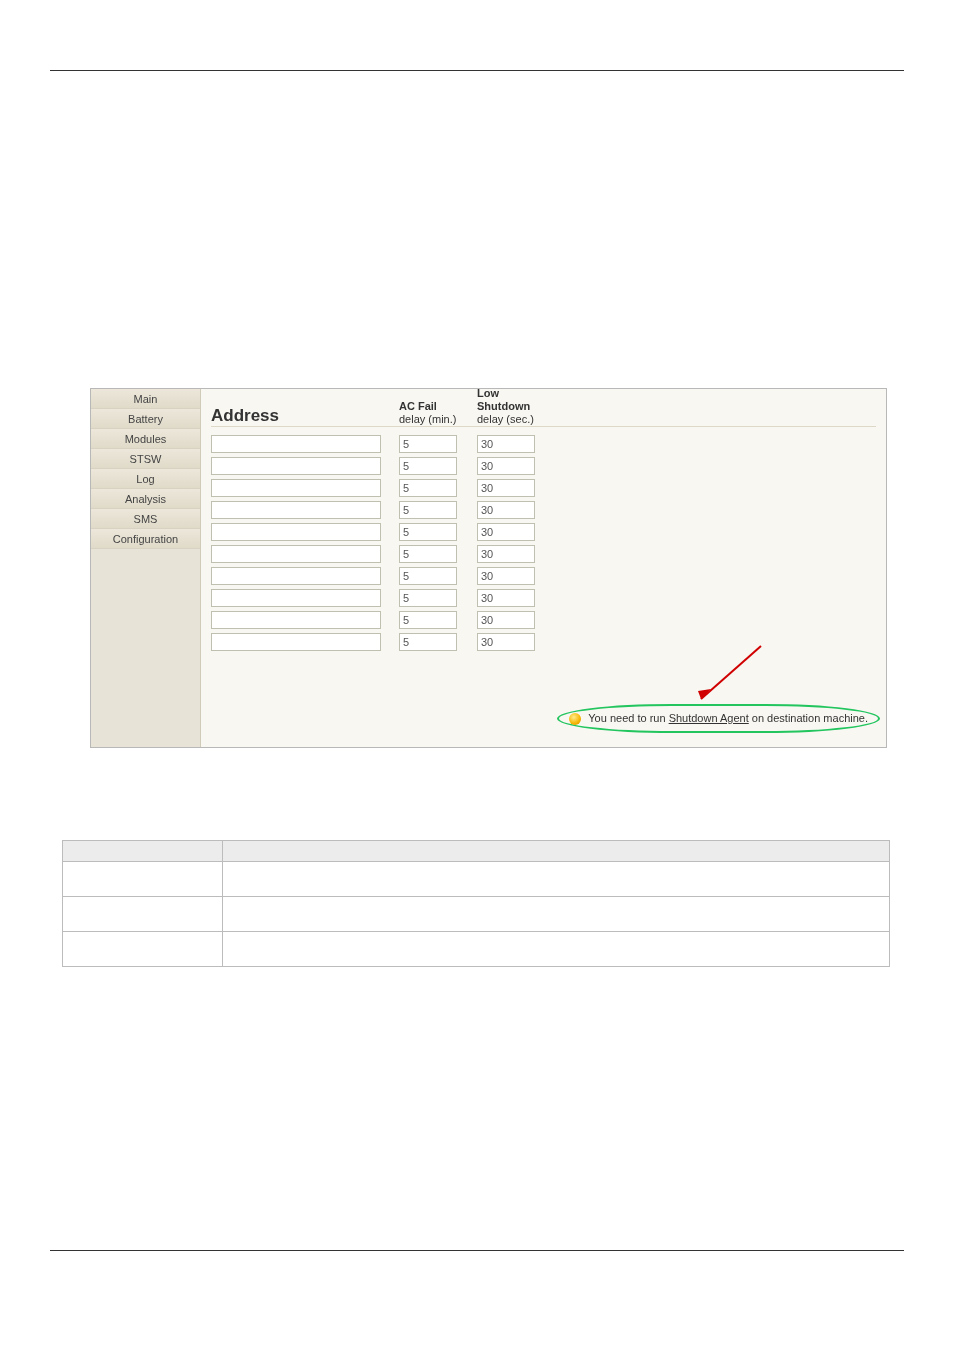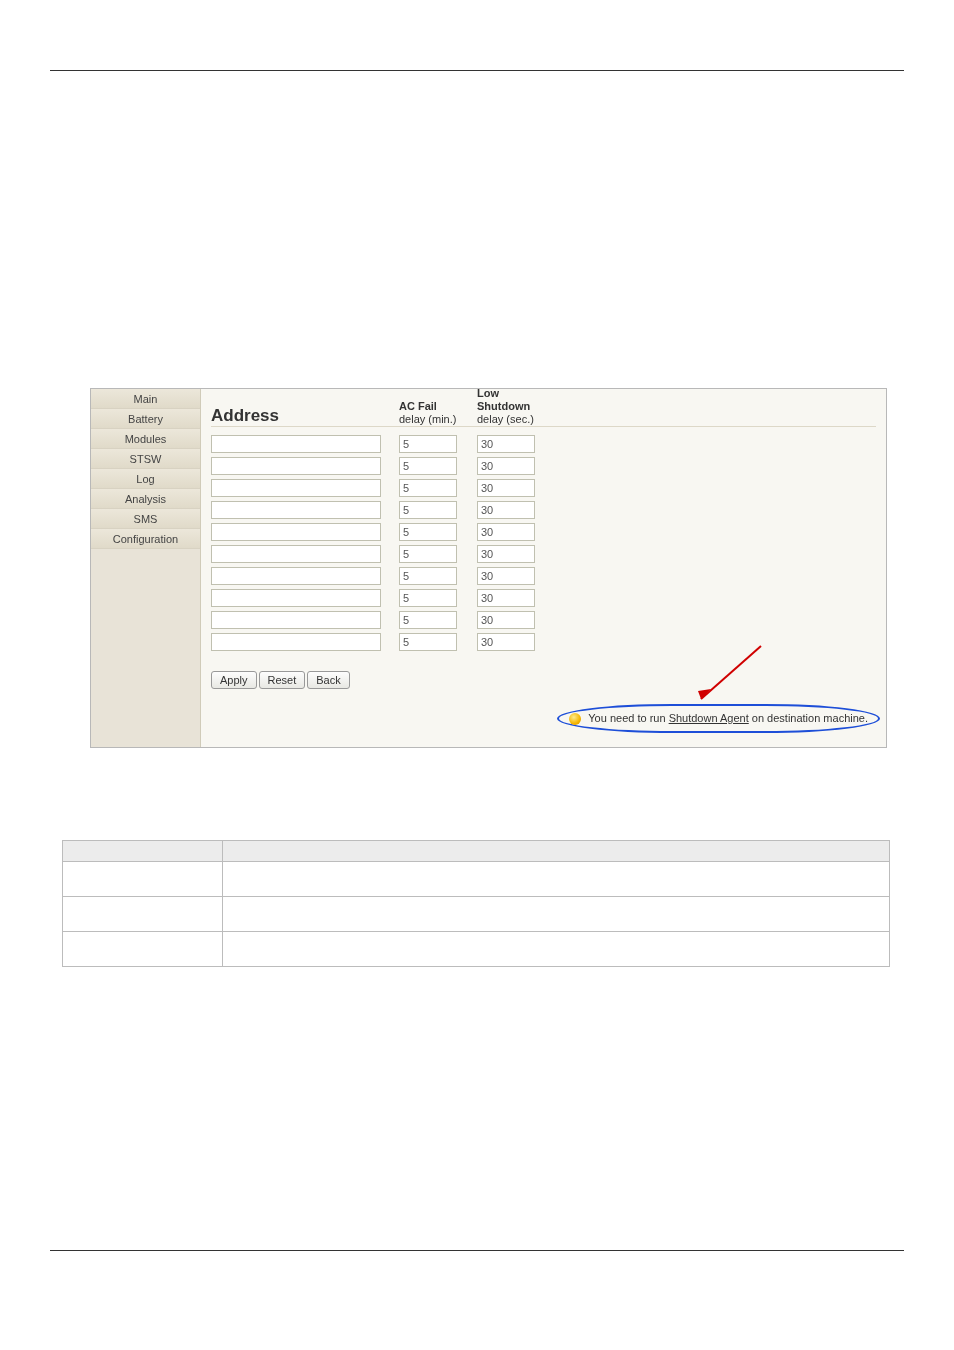--- a/index.html
+++ b/index.html
@@ -107,21 +107,21 @@
     cursor: pointer;
     color: #333;
   }
   .note-callout {
     position: absolute;
     right: 6px;
     bottom: 14px;
     font-size: 11px;
     color: #333;
     padding: 6px 10px;
-    border: 2px solid #1d4ed8;
+    border: 2px solid #22c55e;
     border-radius: 50% / 70%;
     background: transparent;
     white-space: nowrap;
   }
   .note-callout .bulb {
     display: inline-block;
     width: 12px;
     height: 12px;
     background: radial-gradient(circle at 40% 35%, #ffeb8a 0%, #f5b400 60%, #c58a00 100%);
     border-radius: 50%;
@@ -237,25 +237,20 @@
       <div class="col-addr"><input type="text" class="addr-input" value="" style=""></div>
       <div class="col-ac"><input type="text" class="small-input" value="5" style=""></div>
       <div class="col-lb"><input type="text" class="small-input" value="30" style=""></div>
     </div>
     <div class="data-row">
       <div class="col-addr"><input type="text" class="addr-input" value="" style=""></div>
       <div class="col-ac"><input type="text" class="small-input" value="5" style=""></div>
       <div class="col-lb"><input type="text" class="small-input" value="30" style=""></div>
     </div>
 
-    <div class="button-row">
-      <button>Apply</button>
-      <button>Reset</button>
-      <button>Back</button>
-    </div>
 
     <svg class="arrow-svg" viewBox="0 0 80 70">
       <line x1="75" y1="5" x2="15" y2="58" stroke="#d00000" stroke-width="2"></line>
       <polygon points="15,58 25,48 12,50" fill="#d00000"></polygon>
     </svg>
 
     <div class="note-callout">
       <span class="bulb"></span>
       <span>You need to run </span><span class="link">Shutdown Agent</span><span> on destination machine.</span>
     </div>

